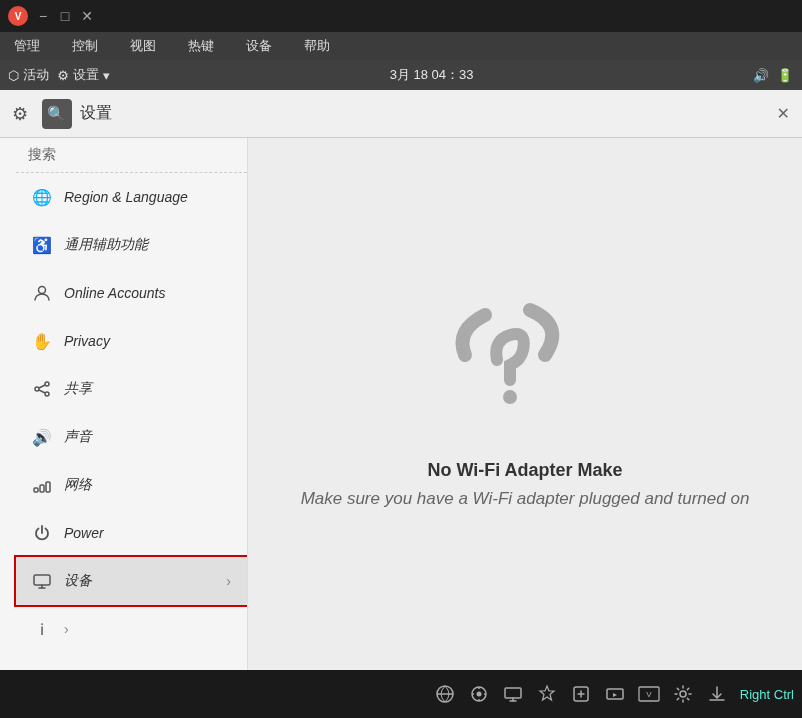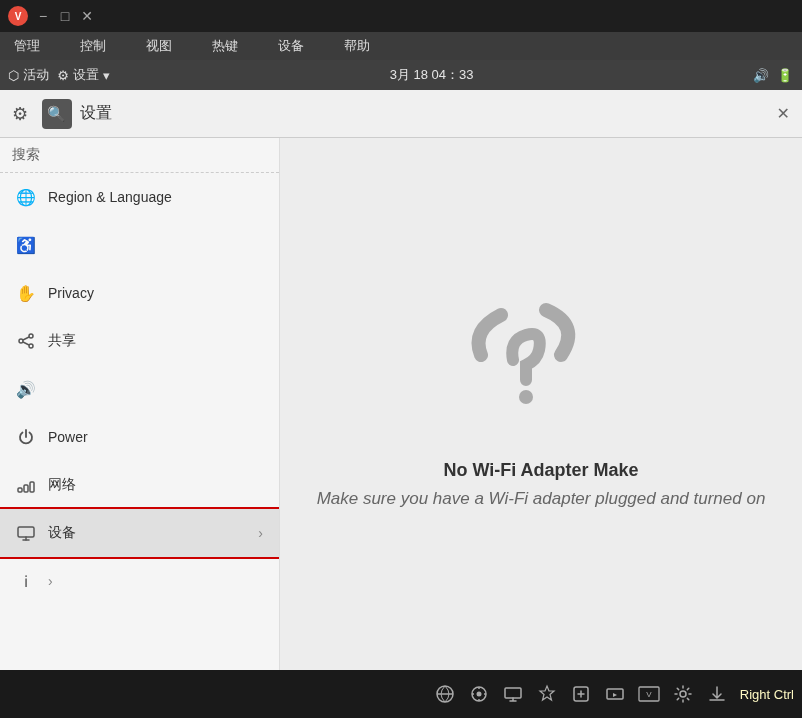--- a/index.html
+++ b/index.html
@@ -53,21 +53,21 @@
       font-size: 14px;
     }
 
     
     .menu-bar {
       background: #3c3c3c;
       height: 28px;
       display: flex;
       align-items: center;
       padding: 0 8px;
-      gap: 28px;
+      gap: 20px;
       color: #ddd;
       font-size: 13px;
     }
     .menu-item {
       cursor: pointer;
       padding: 2px 6px;
     }
 
     
     .vm-toolbar {
@@ -151,25 +151,26 @@
     }
     .settings-close-btn {
       margin-left: auto;
       cursor: pointer;
       color: #666;
       font-size: 16px;
     }
 
     
     .sidebar {
-      width: 280px;
+      width: 248px;
       background: #f5f5f5;
       border-right: 1px solid #ddd;
       overflow-y: auto;
       flex-shrink: 0;
+      padding-left: 16px;
     }
     .sidebar-search {
       padding: 8px 12px;
       color: #666;
       font-size: 14px;
       border-bottom: 1px dashed #ccc;
     }
     .sidebar-item {
       display: flex;
       align-items: center;
@@ -190,20 +191,21 @@
       height: 20px;
       display: flex;
       align-items: center;
       justify-content: center;
       font-size: 16px;
       color: #555;
       flex-shrink: 0;
     }
     .sidebar-item-label {
       flex: 1;
+      font-style: italic;
     }
     .sidebar-item-arrow {
       color: #888;
       font-size: 14px;
     }
 
     
     .main-content {
       flex: 1;
       background: #ededed;
@@ -253,21 +255,21 @@
       align-items: center;
       justify-content: center;
       cursor: pointer;
       border-radius: 2px;
     }
     .taskbar-icon svg, .taskbar-icon span {
       font-size: 16px;
       color: #ccc;
     }
     .right-ctrl-label {
-      color: #fef9c3;
+      color: #5eead4;
       font-size: 13px;
       margin-left: 4px;
     }
 
     
     .wifi-question-svg {
       width: 160px;
       height: 140px;
     }
   </style>
@@ -332,58 +334,69 @@
 
     <div class="sidebar">
       <div class="sidebar-search">搜索</div>
 
       <div class="sidebar-item">
         <div class="sidebar-item-icon">🌐</div>
         <span class="sidebar-item-label">Region &amp; Language</span>
       </div>
       <div class="sidebar-item">
         <div class="sidebar-item-icon">♿</div>
+        <span class="sidebar-item-label">通用辅助功能</span>
+      </div>
+      <div class="sidebar-item">
+        <div class="sidebar-item-icon">
+          <svg width="18" height="18" viewBox="0 0 18 18" fill="none">
+            <circle cx="9" cy="6" r="3.5" stroke="#555" stroke-width="1.5"></circle>
+            <path d="M2 16c0-3.314 3.134-6 7-6s7 2.686 7 6" stroke="#555" stroke-width="1.5" stroke-linecap="round"></path>
+          </svg>
+        </div>
+        <span class="sidebar-item-label">Online Accounts</span>
       </div>
       <div class="sidebar-item">
         <div class="sidebar-item-icon">✋</div>
         <span class="sidebar-item-label">Privacy</span>
       </div>
       <div class="sidebar-item">
         <div class="sidebar-item-icon">
           <svg width="18" height="18" viewBox="0 0 18 18" fill="none">
             <circle cx="14" cy="4" r="2" stroke="#555" stroke-width="1.5"></circle>
             <circle cx="4" cy="9" r="2" stroke="#555" stroke-width="1.5"></circle>
             <circle cx="14" cy="14" r="2" stroke="#555" stroke-width="1.5"></circle>
             <line x1="6" y1="8" x2="12" y2="5" stroke="#555" stroke-width="1.5"></line>
             <line x1="6" y1="10" x2="12" y2="13" stroke="#555" stroke-width="1.5"></line>
           </svg>
         </div>
         <span class="sidebar-item-label">共享</span>
       </div>
       <div class="sidebar-item">
         <div class="sidebar-item-icon">🔊</div>
-      </div>
-      <div class="sidebar-item">
-        <div class="sidebar-item-icon">
-          <svg width="18" height="18" viewBox="0 0 18 18" fill="none">
-            <path d="M9 2v7" stroke="#555" stroke-width="1.8" stroke-linecap="round"></path>
-            <path d="M5.5 4.5A6 6 0 1 0 12.5 4.5" stroke="#555" stroke-width="1.8" stroke-linecap="round" fill="none"></path>
-          </svg>
-        </div>
-        <span class="sidebar-item-label">Power</span>
+        <span class="sidebar-item-label">声音</span>
       </div>
       <div class="sidebar-item">
         <div class="sidebar-item-icon">
           <svg width="18" height="18" viewBox="0 0 18 18" fill="none">
             <rect x="1" y="12" width="4" height="4" rx="1" stroke="#555" stroke-width="1.5"></rect>
             <rect x="7" y="9" width="4" height="7" rx="1" stroke="#555" stroke-width="1.5"></rect>
             <rect x="13" y="6" width="4" height="10" rx="1" stroke="#555" stroke-width="1.5"></rect>
           </svg>
         </div>
         <span class="sidebar-item-label">网络</span>
+      </div>
+      <div class="sidebar-item">
+        <div class="sidebar-item-icon">
+          <svg width="18" height="18" viewBox="0 0 18 18" fill="none">
+            <path d="M9 2v7" stroke="#555" stroke-width="1.8" stroke-linecap="round"></path>
+            <path d="M5.5 4.5A6 6 0 1 0 12.5 4.5" stroke="#555" stroke-width="1.8" stroke-linecap="round" fill="none"></path>
+          </svg>
+        </div>
+        <span class="sidebar-item-label">Power</span>
       </div>
       <div class="sidebar-item selected" style="outline: 2px solid #cc0000;">
         <div class="sidebar-item-icon">
           <svg width="18" height="18" viewBox="0 0 18 18" fill="none">
             <rect x="1" y="3" width="16" height="10" rx="1.5" stroke="#555" stroke-width="1.5"></rect>
             <path d="M6 16h6" stroke="#555" stroke-width="1.5" stroke-linecap="round"></path>
             <path d="M9 13v3" stroke="#555" stroke-width="1.5" stroke-linecap="round"></path>
           </svg>
         </div>
         <span class="sidebar-item-label">设备</span>

